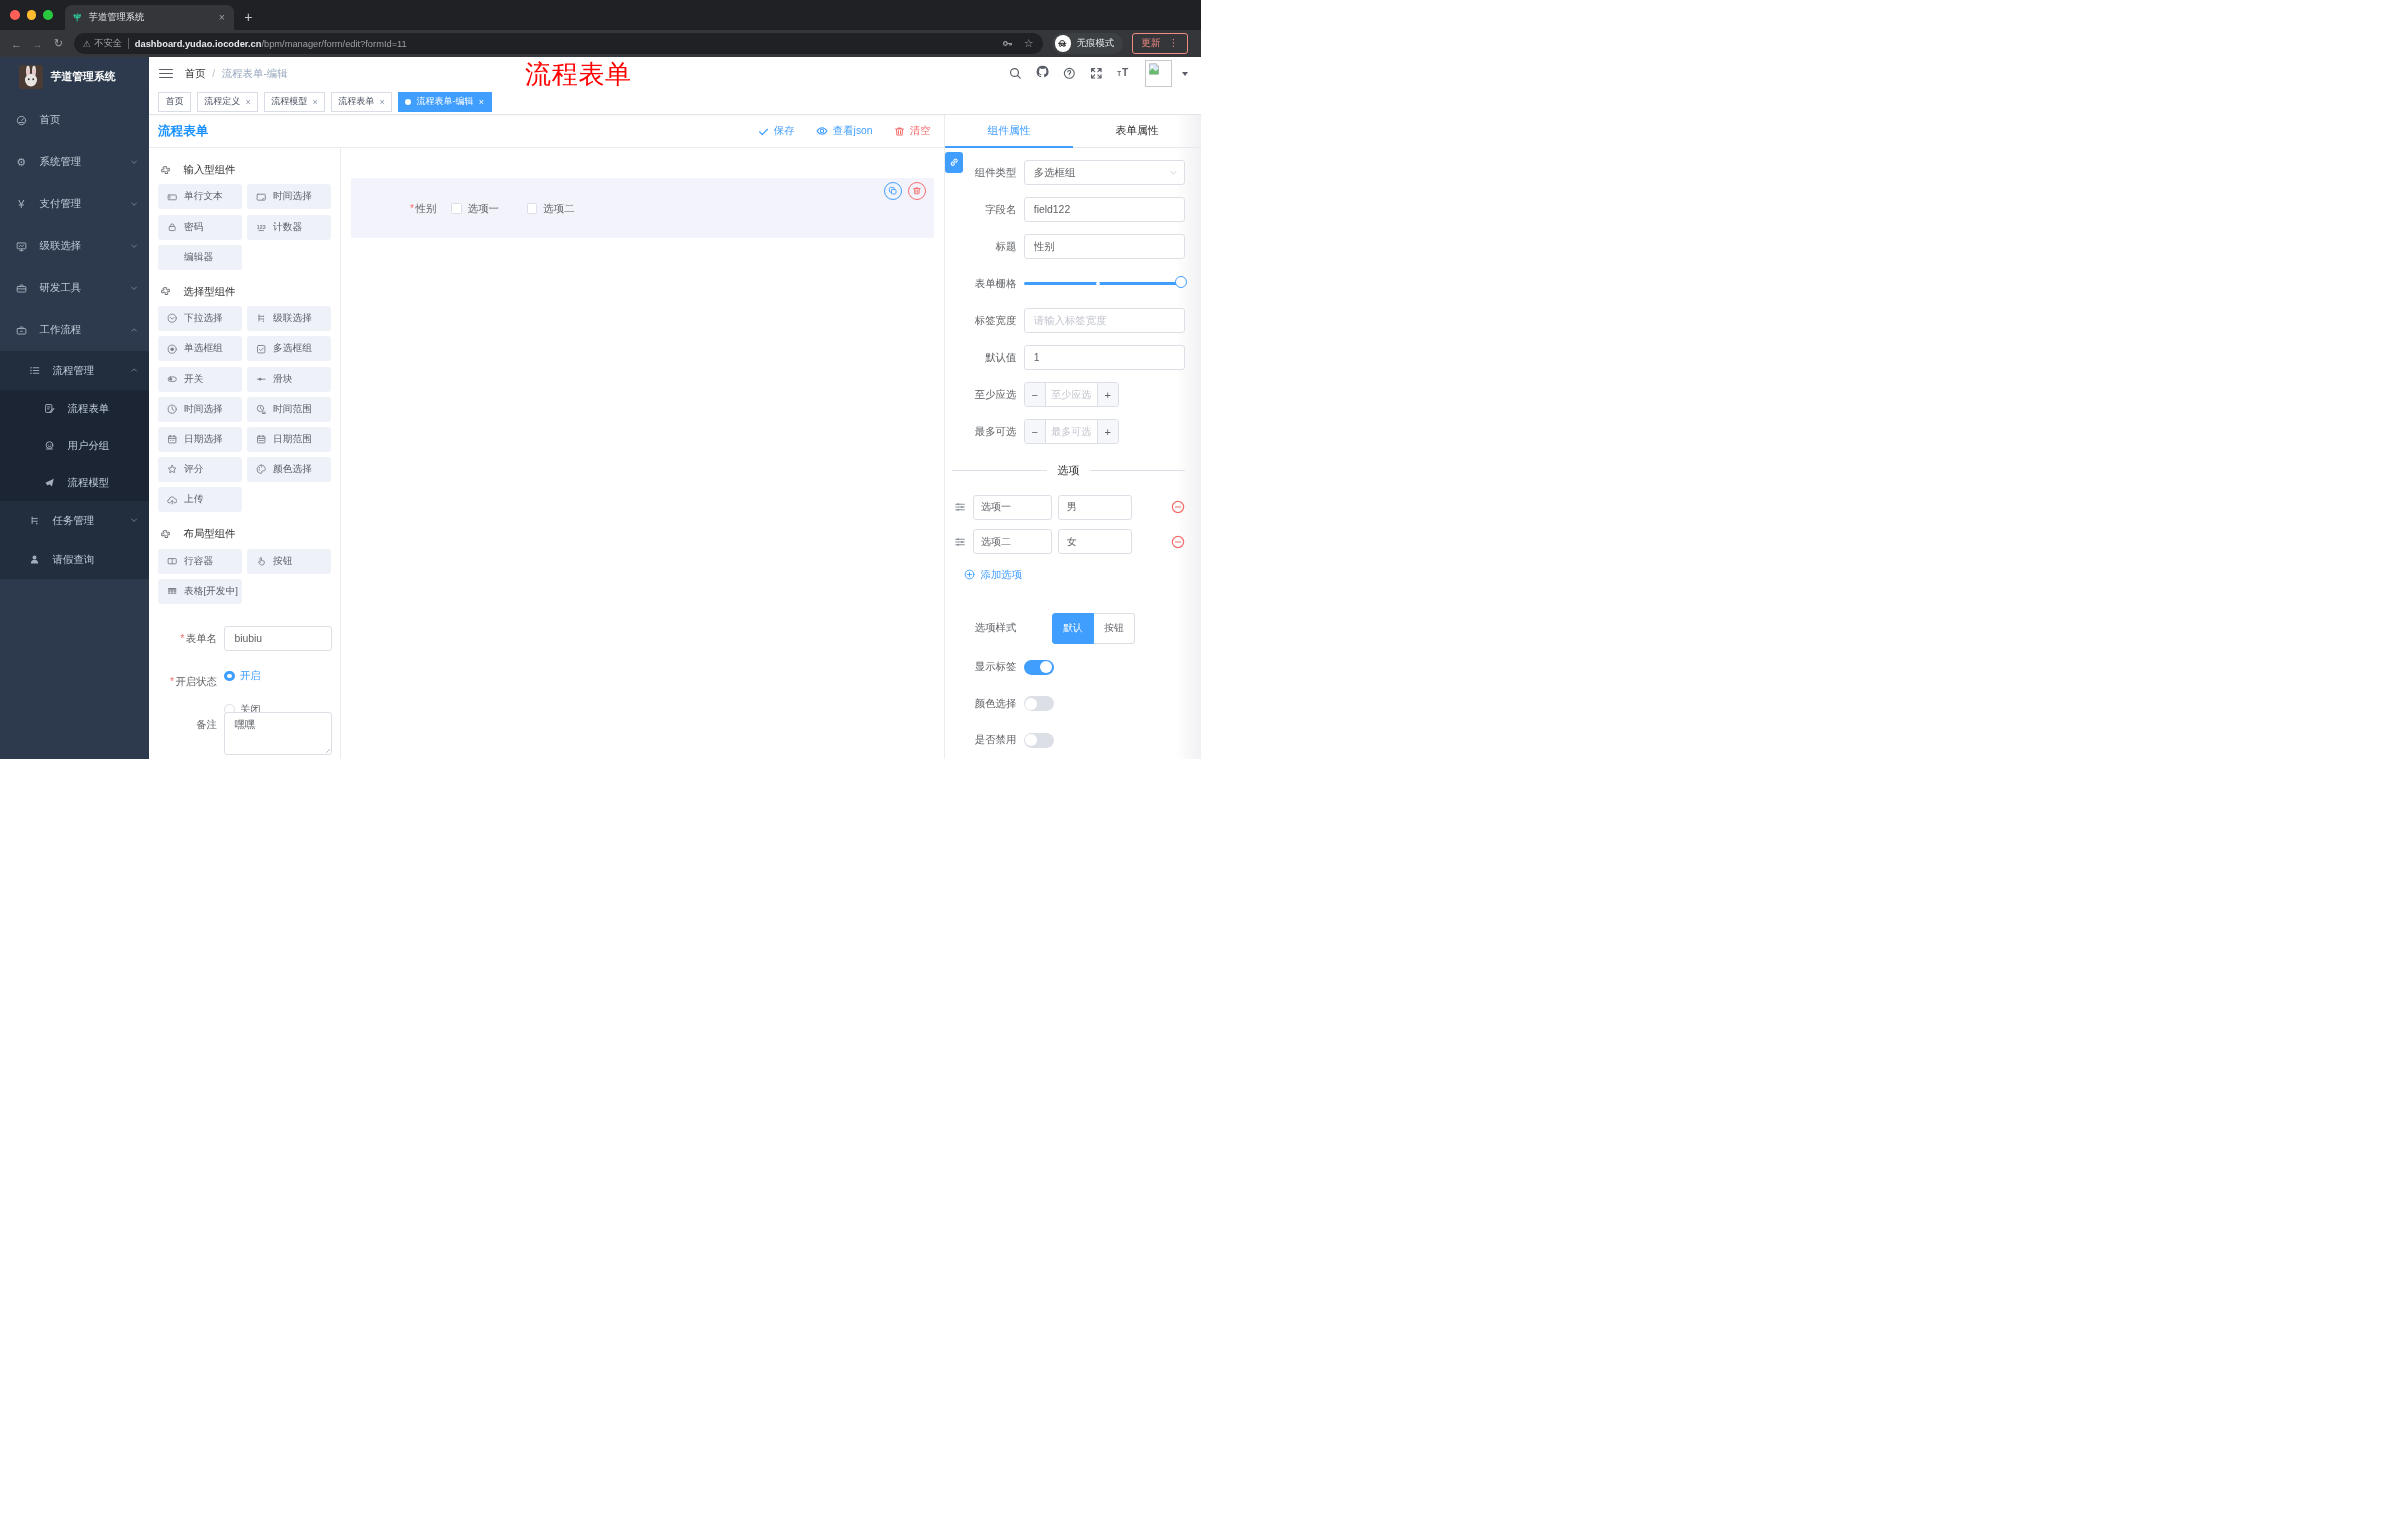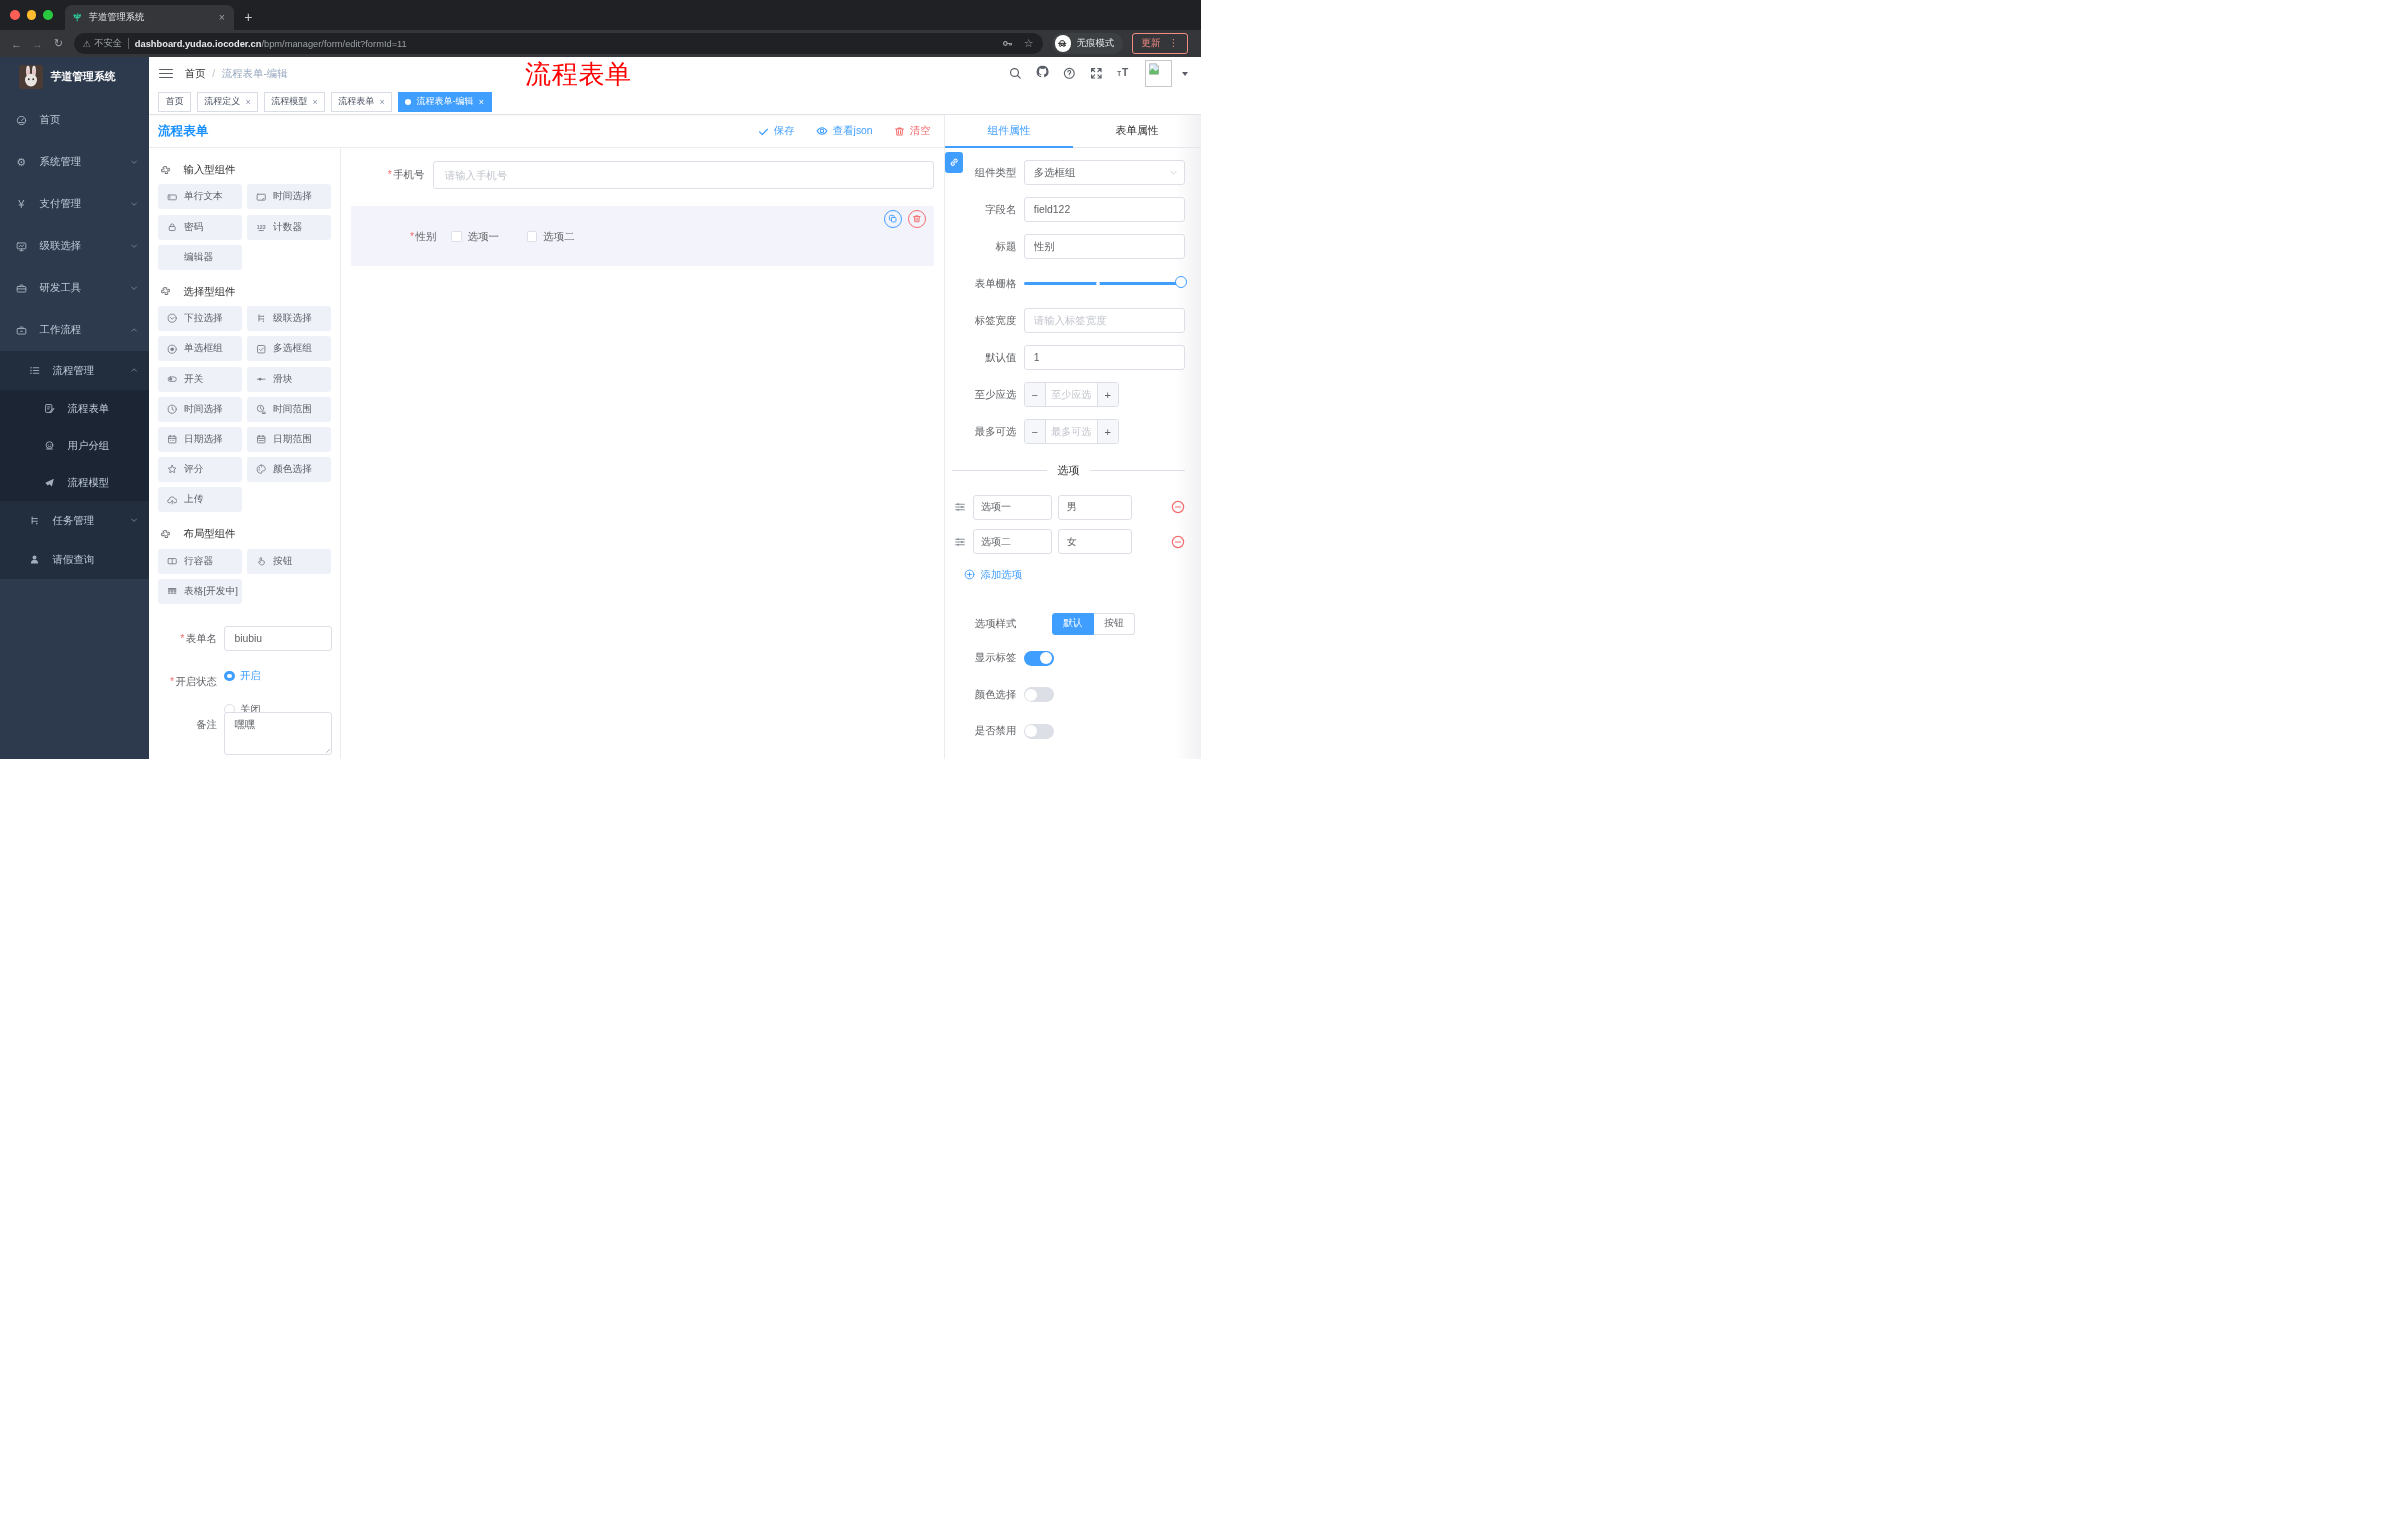--- a/index.html
+++ b/index.html
@@ -144,21 +144,21 @@
   .divider::after{margin-left:10.4px;}
   .opt-row{display:flex;align-items:center;gap:6.7px;margin-bottom:9.7px;}
   .drag-ic{color:#8a9099;display:flex;flex-shrink:0;margin-left:1.5px;cursor:grab;}
   .opt-input{width:79px;height:25px;border:0.7px solid #dcdfe6;border-radius:3px;padding:0 7.4px;font-size:10px;color:#606266;outline:none;background:#fff;font-family:inherit;}
   .opt-input.v{width:74px;}
   .rm-btn{margin-left:auto;color:#f56c6c;display:flex;cursor:pointer;}
   .add-opt{display:flex;align-items:center;gap:5.2px;color:#409eff;font-size:10.4px;margin:13.4px 0 0 12px;cursor:pointer;}
   .p-row.style-row{margin-top:31px;margin-bottom:16.3px;gap:28px;}
   .p-row.sw-row{margin-bottom:21.5px;}
   .seg{display:flex;}
-  .seg-btn{height:22px;padding:0 10.4px;border:0.7px solid #dcdfe6;font-size:9.7px;display:flex;align-items:center;background:#fff;color:#606266;cursor:pointer;}
+  .seg-btn{height:31px;padding:0 10.4px;border:0.7px solid #dcdfe6;font-size:9.7px;display:flex;align-items:center;background:#fff;color:#606266;cursor:pointer;}
   .seg-btn.first{border-radius:3px 0 0 3px;}
   .seg-btn.last{border-radius:0 3px 3px 0;border-left:none;}
   .seg-btn.active{background:#409eff;border-color:#409eff;color:#fff;}
   .switch{width:30px;height:15px;border-radius:7.4px;background:#dcdfe6;position:relative;cursor:pointer;flex-shrink:0;}
   .switch::after{content:"";position:absolute;top:1.5px;left:1.5px;width:12px;height:12px;border-radius:50%;background:#fff;}
   .switch.on{background:#409eff;}
   .switch.on::after{left:16.3px;}
 </style>
 </head>
 <body>
@@ -739,24 +739,20 @@
                 <span class="meta-label"><span>备注</span></span>
                 <span class="ta-wrap">
                   <textarea class="tinput" style="">嘿嘿</textarea>
                   <span class="resize-h"></span>
                 </span>
               </div>
             </div>
           </div>
 
           <div class="canvas">
-            <div class="field-row">
-              <span class="f-label"><span class="star-req">*</span><span>手机号</span></span>
-              <input class="f-input" type="text" placeholder="请输入手机号" style="">
-            </div>
 
             <div class="sel-block">
               <span class="sel-actions">
                 <span class="circle-btn">
                   <svg class="si" width="9.7" height="9.7" viewBox="0 0 14 14" style="stroke-width:1.3">
                       <rect x="5" y="5" width="6.5" height="6.5" rx="1"></rect>
                       <path d="M9 5V3.6A1.6 1.6 0 0 0 7.4 2H3.6A1.6 1.6 0 0 0 2 3.6v3.8A1.6 1.6 0 0 0 3.6 9H5"></path>
                     </svg>
                 </span>
                 <span class="circle-btn danger">

